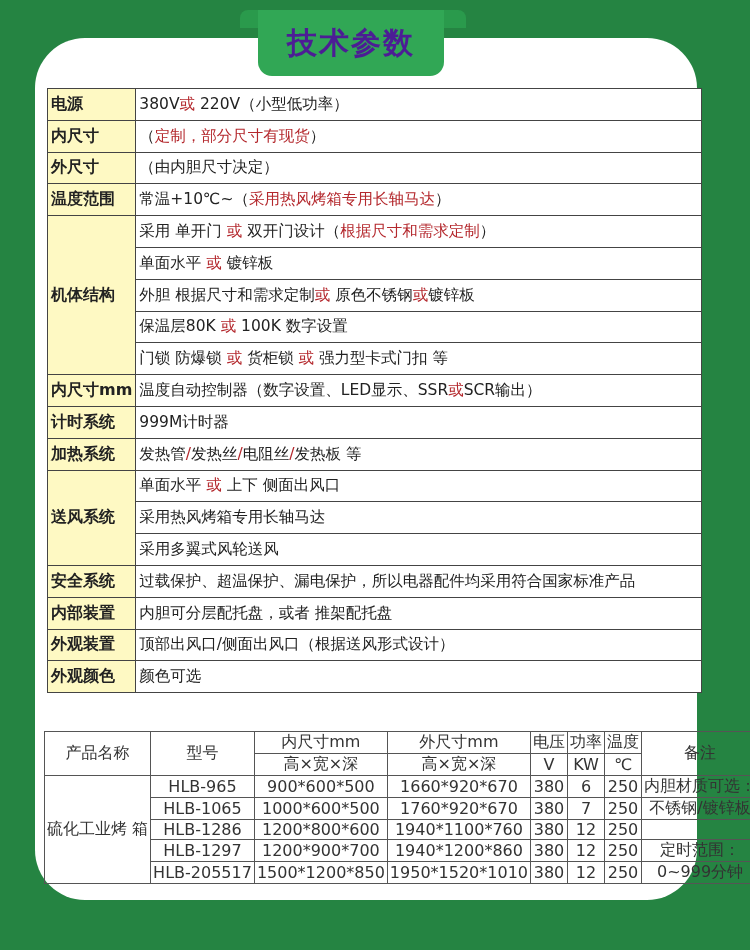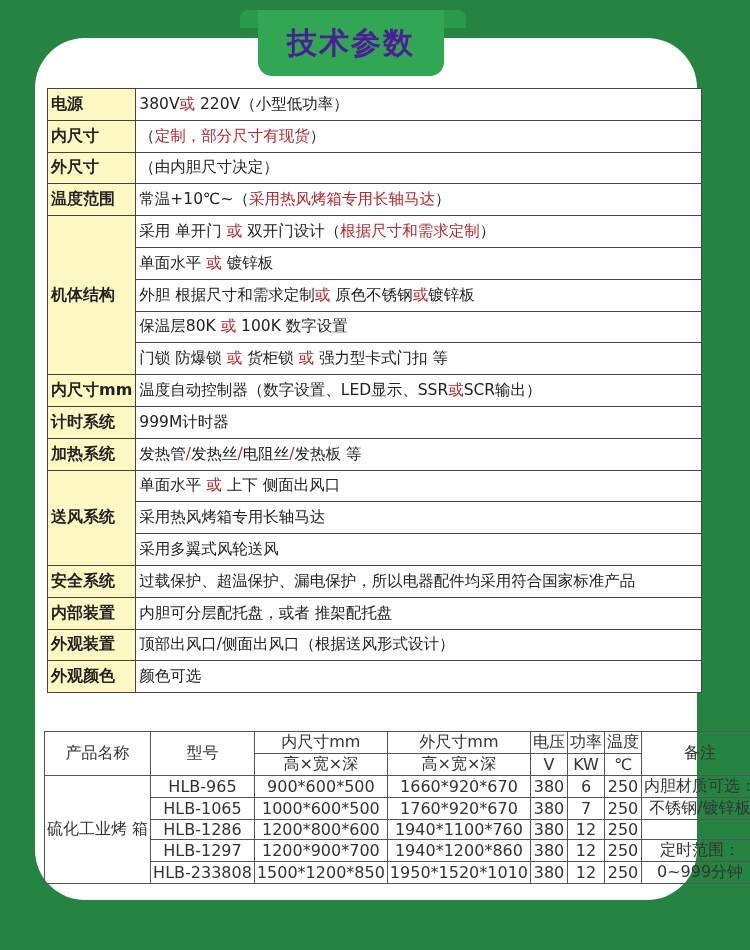--- a/index.html
+++ b/index.html
@@ -220,21 +220,21 @@
       <tr>
         <td>HLB-1297</td>
         <td>1200*900*700</td>
         <td>1940*1200*860</td>
         <td>380</td>
         <td>12</td>
         <td>250</td>
         <td class="note">定时范围：</td>
       </tr>
       <tr>
-        <td>HLB-233808</td>
+        <td>HLB-205517</td>
         <td>1500*1200*850</td>
         <td>1950*1520*1010</td>
         <td>380</td>
         <td>12</td>
         <td>250</td>
         <td class="note">0~999分钟</td>
       </tr>
     </tbody>
 </table>
 

